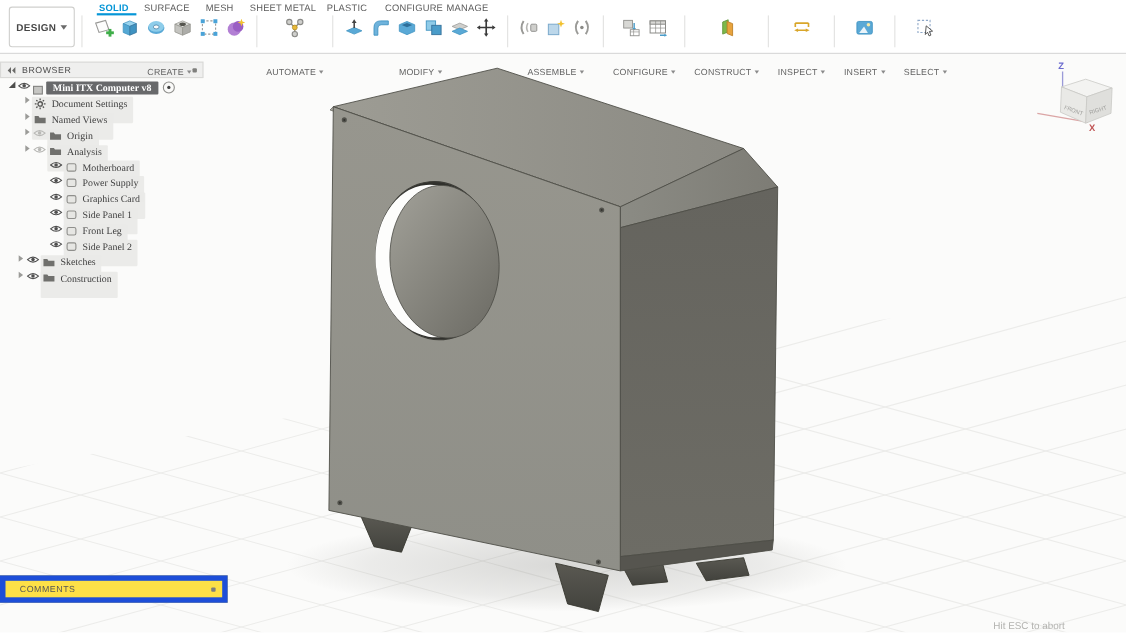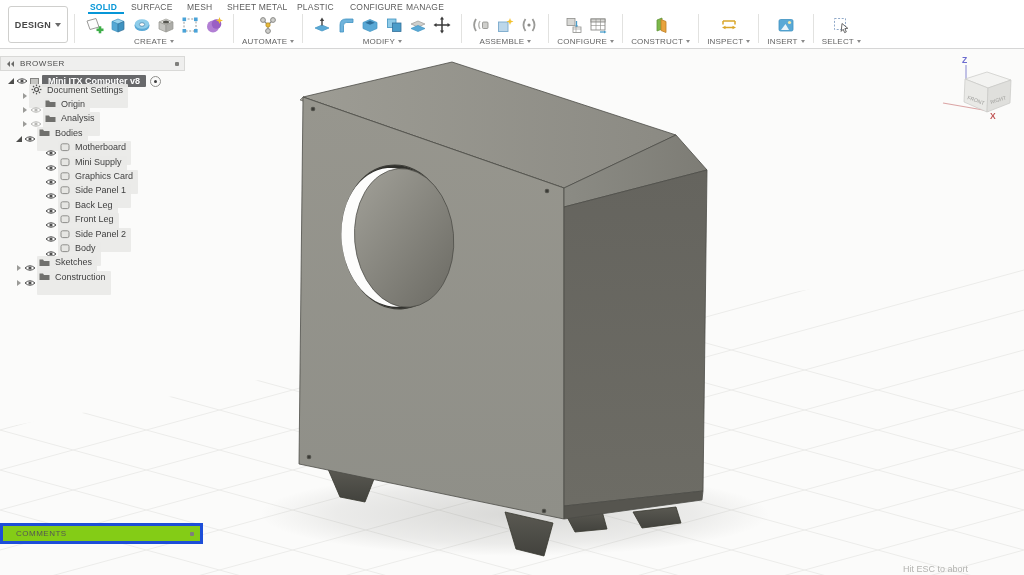--- a/index.html
+++ b/index.html
@@ -15,49 +15,49 @@
               border:1px solid #cfcfcd;border-radius:3px;display:flex;align-items:center;
               justify-content:center;gap:4px;font-size:9px;font-weight:bold;color:#474747;
               letter-spacing:.3px;cursor:default;}
   .caret{width:0;height:0;border-left:3px solid transparent;border-right:3px solid transparent;
          border-top:4px solid #6a6a6a;display:inline-block;}
   .tab{position:absolute;top:2px;font-size:8.5px;color:#5c5c5c;letter-spacing:.2px;}
   .tab.active{color:#0696d7;font-weight:bold;}
   #tab-underline{position:absolute;left:88px;top:11.5px;width:36px;height:2.5px;background:#0696d7;}
   #groups{position:absolute;left:72px;top:13px;display:flex;align-items:flex-start;height:34px;}
   .vsep{width:1px;height:29px;background:#e2e2e0;margin:1px 2px 0 2px;}
-  .group{display:flex;flex-direction:column;align-items:center;padding:0 6px;}
+  .group{display:flex;flex-direction:column;align-items:center;padding:0 6px;gap:24px;}
   .group .icons{display:flex;align-items:center;gap:2px;height:23px;}
   .gbtn{width:22px;height:22px;display:flex;align-items:center;justify-content:center;}
   .glabel{margin-top:1px;font-size:8px;color:#636363;letter-spacing:.2px;display:flex;
           align-items:center;gap:3px;}
   .glabel .caret{border-top-color:#8a8a8a;border-left-width:2.5px;border-right-width:2.5px;border-top-width:3.5px;}
   
   #browser{position:absolute;left:0;top:56px;width:185px;z-index:20;}
   #browser-header{height:13px;background:#efefee;border:1px solid #d9d9d7;display:flex;
                   align-items:center;padding:0 5px;gap:5px;}
   #browser-header .htitle{font-size:8px;color:#4c4c4c;letter-spacing:.5px;flex:1;}
   .grip{width:4px;height:4px;background:#7f7f7c;border-radius:1px;}
   #tree{margin-top:3px;}
-  .trow{display:flex;align-items:center;height:14.4px;font-size:9px;color:#3f3f3f;}
+  .trow{display:flex;height:14.4px;font-size:9px;color:#3f3f3f;font-family:Liberation Serif, serif;}
   .tw{width:9px;display:flex;justify-content:center;}
   .tri-c{width:0;height:0;border-left:4px solid #9b9b98;border-top:3px solid transparent;
          border-bottom:3px solid transparent;}
   .tri-e{width:0;height:0;border-bottom:6px solid #4e4e4c;border-left:6px solid transparent;}
   .tico{display:flex;align-items:center;justify-content:center;margin-right:2px;}
   .pill{display:flex;align-items:center;gap:3px;background:rgba(234,234,232,.95);
         padding:0 5px 12px 2px;height:12px;border-radius:1px;white-space:nowrap;}
   .pill.sel{background:#68696b;color:#ffffff;font-weight:bold;padding:0 6px;}
   .eyebox{width:14px;display:flex;justify-content:center;}
   .radio{width:9px;height:9px;border:1px solid #8f8f8c;border-radius:50%;background:#fafaf9;
          margin-left:4px;display:flex;align-items:center;justify-content:center;}
   .radio i{width:3px;height:3px;background:#3f3f3f;border-radius:50%;}
   
-  #comments{position:absolute;left:0;top:523px;width:178px;height:15px;background:#84cc16;
-            border:3px solid #1d4ed8;display:flex;align-items:center;padding:0 6px 0 13px;
+  #comments{position:absolute;left:0;top:523px;width:178px;height:15px;background:#fde047;
+            border:5px solid #1d4ed8;display:flex;align-items:center;padding:0 6px 0 13px;
             z-index:20;}
   #comments .ctitle{font-size:8px;color:#555;letter-spacing:.5px;flex:1;}
   
   #status-hint{position:absolute;left:903px;top:564px;font-size:9px;color:#b3b3b0;z-index:5;}
 </style>
 </head>
 <body>
 
 <div id="stage">
 
@@ -512,80 +512,74 @@
                   <line x1="7.9" y1="7.9" x2="9" y2="9"></line>
                   <line x1="2" y1="9" x2="3.1" y2="7.9"></line>
                   <line x1="7.9" y1="3.1" x2="9" y2="2"></line>
                 </g>
               </svg>
             </span>
           <span>Document Settings</span>
           </span>
       </div>
 
-
       <div class="trow" style="padding-left:20px">
         <span class="tw">
             <span class="tri-c"></span>
           </span>
-        <span class="eyebox">
-            <svg width="12" height="8">
-              <path d="M1,4 Q6,-0.5 11,4 Q6,8.5 1,4 Z" fill="none" stroke="#b8b8b5" stroke-width="1"></path>
-              <circle cx="6" cy="4" r="1.6" fill="#b8b8b5"></circle>
-            </svg>
-          </span>
         <span class="pill">
           <span class="tico">
               <svg width="11" height="9">
                 <path d="M0.5,1.5 h3.5 l1,1.5 h5.5 v5 h-10 z" fill="#70706d"></path>
               </svg>
             </span>
-          <span>Origin</span>
+          <span>Named Views</span>
           </span>
       </div>
 
       <div class="trow" style="padding-left:20px">
         <span class="tw">
             <span class="tri-c"></span>
           </span>
         <span class="eyebox">
             <svg width="12" height="8">
               <path d="M1,4 Q6,-0.5 11,4 Q6,8.5 1,4 Z" fill="none" stroke="#b8b8b5" stroke-width="1"></path>
               <circle cx="6" cy="4" r="1.6" fill="#b8b8b5"></circle>
             </svg>
           </span>
         <span class="pill">
           <span class="tico">
               <svg width="11" height="9">
                 <path d="M0.5,1.5 h3.5 l1,1.5 h5.5 v5 h-10 z" fill="#70706d"></path>
               </svg>
             </span>
-          <span>Analysis</span>
-          </span>
-      </div>
-
-      <div class="trow" style="padding-left:14px">
+          <span>Origin</span>
+          </span>
+      </div>
+
+      <div class="trow" style="padding-left:20px">
         <span class="tw">
-            <span class="tri-e"></span>
-          </span>
-        <span class="eyebox">
-            <svg width="12" height="8">
-              <path d="M1,4 Q6,-0.5 11,4 Q6,8.5 1,4 Z" fill="none" stroke="#4f4f4f" stroke-width="1"></path>
-              <circle cx="6" cy="4" r="1.6" fill="#4f4f4f"></circle>
+            <span class="tri-c"></span>
+          </span>
+        <span class="eyebox">
+            <svg width="12" height="8">
+              <path d="M1,4 Q6,-0.5 11,4 Q6,8.5 1,4 Z" fill="none" stroke="#b8b8b5" stroke-width="1"></path>
+              <circle cx="6" cy="4" r="1.6" fill="#b8b8b5"></circle>
             </svg>
           </span>
         <span class="pill">
           <span class="tico">
               <svg width="11" height="9">
                 <path d="M0.5,1.5 h3.5 l1,1.5 h5.5 v5 h-10 z" fill="#70706d"></path>
               </svg>
             </span>
-          <span>Bodies</span>
-          </span>
-      </div>
+          <span>Analysis</span>
+          </span>
+      </div>
+
 
       <div class="trow" style="padding-left:44px">
         <span class="eyebox">
             <svg width="12" height="8">
               <path d="M1,4 Q6,-0.5 11,4 Q6,8.5 1,4 Z" fill="none" stroke="#4f4f4f" stroke-width="1"></path>
               <circle cx="6" cy="4" r="1.6" fill="#4f4f4f"></circle>
             </svg>
           </span>
         <span class="pill">
           <span class="tico">
@@ -602,21 +596,21 @@
               <path d="M1,4 Q6,-0.5 11,4 Q6,8.5 1,4 Z" fill="none" stroke="#4f4f4f" stroke-width="1"></path>
               <circle cx="6" cy="4" r="1.6" fill="#4f4f4f"></circle>
             </svg>
           </span>
         <span class="pill">
           <span class="tico">
               <svg width="10" height="10">
                 <rect x="1" y="1.8" width="8" height="6.8" rx="1.6" fill="#e6e6e3" stroke="#8f8f8c" stroke-width="1"></rect>
               </svg>
             </span>
-          <span>Mini Supply</span>
+          <span>Power Supply</span>
           </span>
       </div>
       <div class="trow" style="padding-left:44px">
         <span class="eyebox">
             <svg width="12" height="8">
               <path d="M1,4 Q6,-0.5 11,4 Q6,8.5 1,4 Z" fill="none" stroke="#4f4f4f" stroke-width="1"></path>
               <circle cx="6" cy="4" r="1.6" fill="#4f4f4f"></circle>
             </svg>
           </span>
         <span class="pill">
@@ -650,69 +644,37 @@
               <path d="M1,4 Q6,-0.5 11,4 Q6,8.5 1,4 Z" fill="none" stroke="#4f4f4f" stroke-width="1"></path>
               <circle cx="6" cy="4" r="1.6" fill="#4f4f4f"></circle>
             </svg>
           </span>
         <span class="pill">
           <span class="tico">
               <svg width="10" height="10">
                 <rect x="1" y="1.8" width="8" height="6.8" rx="1.6" fill="#e6e6e3" stroke="#8f8f8c" stroke-width="1"></rect>
               </svg>
             </span>
-          <span>Back Leg</span>
+          <span>Front Leg</span>
           </span>
       </div>
       <div class="trow" style="padding-left:44px">
         <span class="eyebox">
             <svg width="12" height="8">
               <path d="M1,4 Q6,-0.5 11,4 Q6,8.5 1,4 Z" fill="none" stroke="#4f4f4f" stroke-width="1"></path>
               <circle cx="6" cy="4" r="1.6" fill="#4f4f4f"></circle>
             </svg>
           </span>
         <span class="pill">
           <span class="tico">
               <svg width="10" height="10">
                 <rect x="1" y="1.8" width="8" height="6.8" rx="1.6" fill="#e6e6e3" stroke="#8f8f8c" stroke-width="1"></rect>
               </svg>
             </span>
-          <span>Front Leg</span>
-          </span>
-      </div>
-      <div class="trow" style="padding-left:44px">
-        <span class="eyebox">
-            <svg width="12" height="8">
-              <path d="M1,4 Q6,-0.5 11,4 Q6,8.5 1,4 Z" fill="none" stroke="#4f4f4f" stroke-width="1"></path>
-              <circle cx="6" cy="4" r="1.6" fill="#4f4f4f"></circle>
-            </svg>
-          </span>
-        <span class="pill">
-          <span class="tico">
-              <svg width="10" height="10">
-                <rect x="1" y="1.8" width="8" height="6.8" rx="1.6" fill="#e6e6e3" stroke="#8f8f8c" stroke-width="1"></rect>
-              </svg>
-            </span>
           <span>Side Panel 2</span>
-          </span>
-      </div>
-      <div class="trow" style="padding-left:44px">
-        <span class="eyebox">
-            <svg width="12" height="8">
-              <path d="M1,4 Q6,-0.5 11,4 Q6,8.5 1,4 Z" fill="none" stroke="#4f4f4f" stroke-width="1"></path>
-              <circle cx="6" cy="4" r="1.6" fill="#4f4f4f"></circle>
-            </svg>
-          </span>
-        <span class="pill">
-          <span class="tico">
-              <svg width="10" height="10">
-                <rect x="1" y="1.8" width="8" height="6.8" rx="1.6" fill="#e6e6e3" stroke="#8f8f8c" stroke-width="1"></rect>
-              </svg>
-            </span>
-          <span>Body</span>
           </span>
       </div>
 
       <div class="trow" style="padding-left:14px">
         <span class="tw">
             <span class="tri-c"></span>
           </span>
         <span class="eyebox">
             <svg width="12" height="8">
               <path d="M1,4 Q6,-0.5 11,4 Q6,8.5 1,4 Z" fill="none" stroke="#4f4f4f" stroke-width="1"></path>

